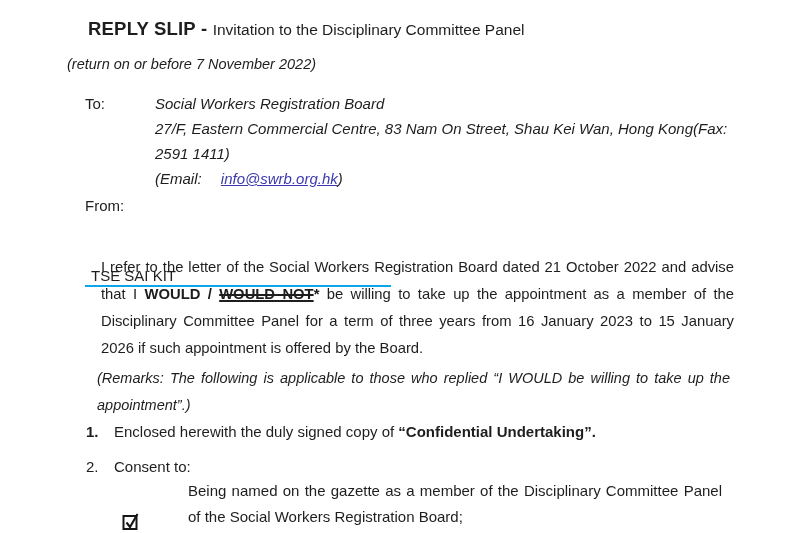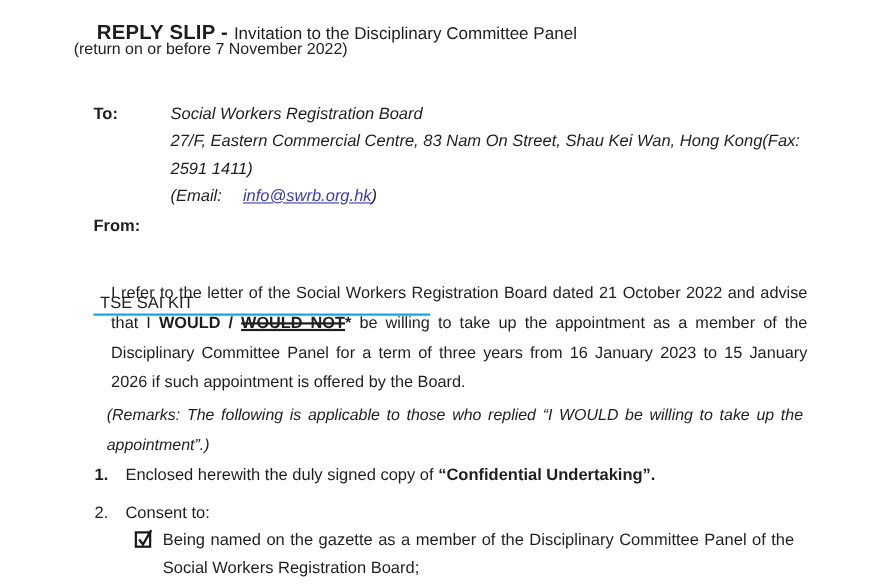--- a/index.html
+++ b/index.html
@@ -10,28 +10,28 @@
     background: #ffffff;
     overflow: hidden;
     font-family: "Liberation Sans", sans-serif;
     color: #1e1e1e;
     font-size: 15px;
   }
   .title { position: absolute; left: 88px; top: 18px; white-space: nowrap; }
   .t-lead { font-weight: bold; font-size: 18.5px; letter-spacing: 0.2px; }
   .t-rest { font-size: 15.5px; }
   .subtitle {
-    position: absolute; left: 67px; top: 37px;
-    font-size: 14.5px;
+    position: absolute; left: 67px; top: 56px;
+    font-style: italic; font-size: 14.5px;
   }
   .to-block {
     position: absolute; left: 85px; top: 91px; width: 650px;
     display: flex; line-height: 25px;
   }
-  .fld-label { width: 70px; flex: 0 0 70px; font-weight: bold; }
+  .fld-label { width: 70px; flex: 0 0 70px; }
   .to-content { flex: 1; font-style: italic; }
   .link { color: #3a3aae; text-decoration: underline; cursor: pointer; margin-left: 15px; }
   .from-row {
     position: absolute; left: 85px; top: 197px;
     display: flex; align-items: baseline; flex-direction: column;
   }
   .from-name {
     width: 300px;
     border-bottom: 2px solid #0ea5e9;
     padding-left: 6px; padding-bottom: 1px;
@@ -46,21 +46,21 @@
     position: absolute; left: 85px; top: 353px; width: 633px;
     margin: 12px; font-style: italic; font-size: 14.5px; line-height: 27px;
   }
   .item { position: absolute; left: 86px; display: flex; }
   .item-1 { top: 423px; }
   .item-2 { top: 458px; }
   .num { width: 28px; flex: 0 0 28px; }
   .bold { font-weight: bold; }
   .consent-row {
     position: absolute; left: 122px; top: 478px; width: 600px;
-    display: flex; align-items: flex-start;
+    display: flex; align-items: flex-end; gap: 40px;
   }
   .cbx-wrap { flex: 0 0 17px; margin-top: 3px; margin-right: 9px; }
   .cbx-wrap svg { display: block; overflow: visible; }
   .ctext { flex: 1; line-height: 26px; }
 </style>
 </head>
 <body>
 
 <div class="page">
 

